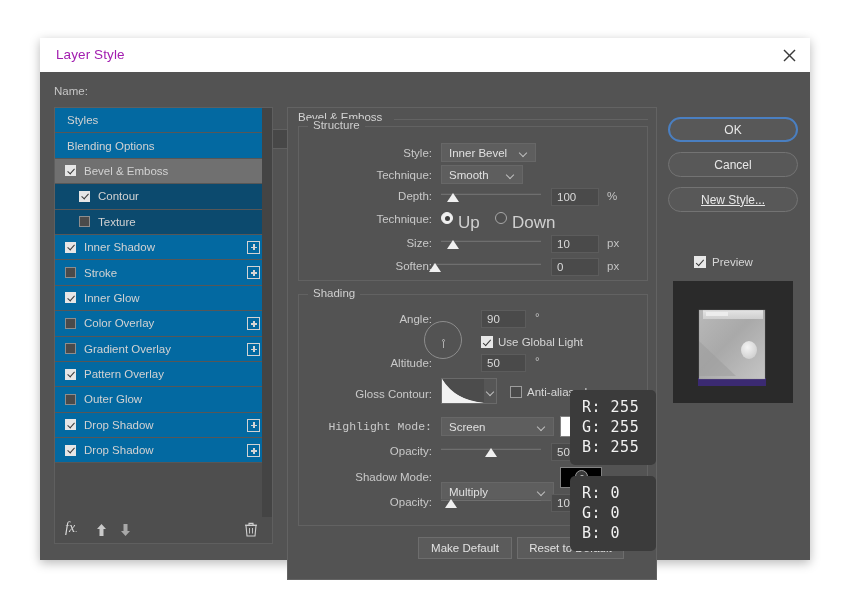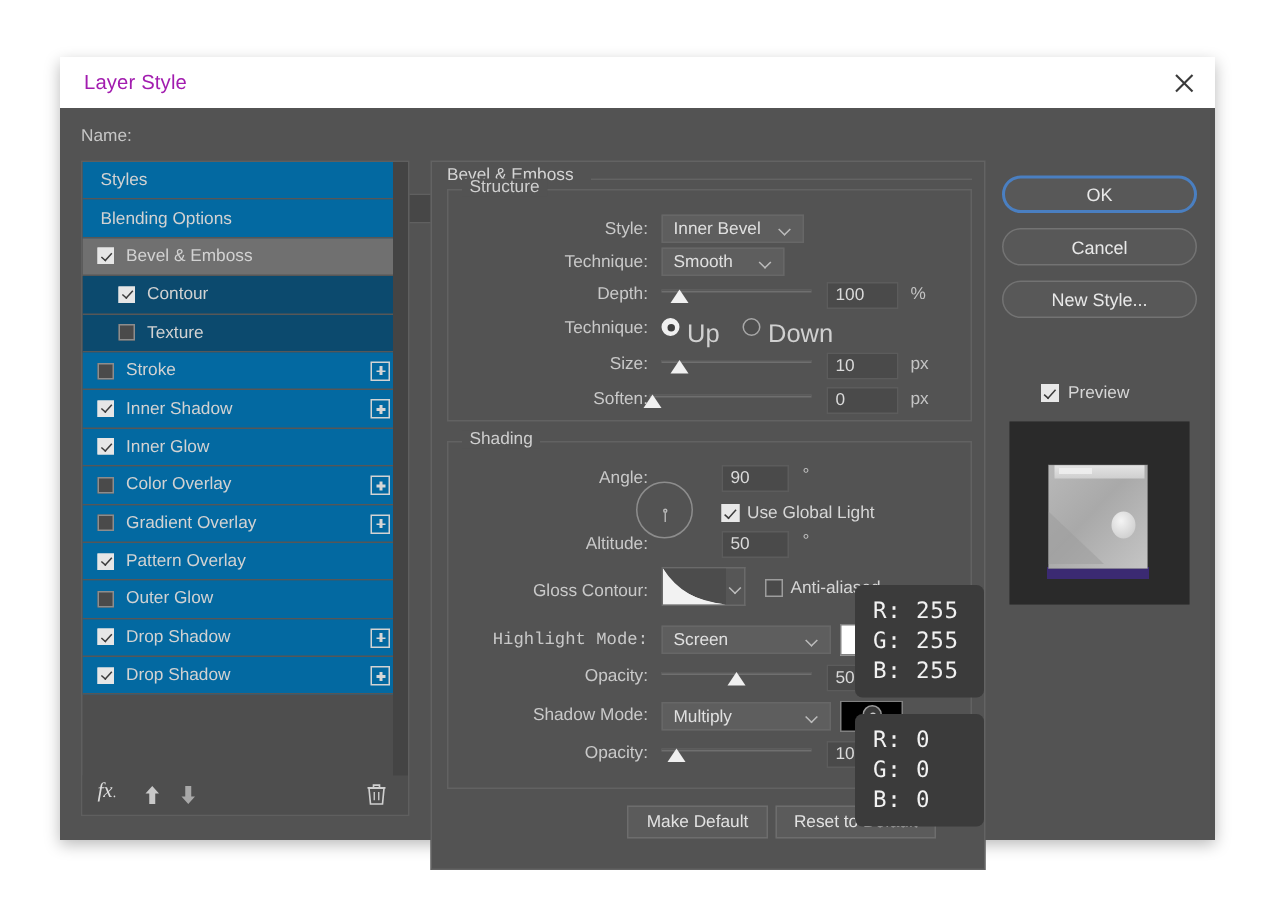--- a/index.html
+++ b/index.html
@@ -620,27 +620,27 @@
             </div>
             <div class="style-row sub lvl1">
               <span class="cb on"></span>
               <span class="lbl">Contour</span>
             </div>
             <div class="style-row sub lvl1">
               <span class="cb off"></span>
               <span class="lbl">Texture</span>
             </div>
             <div class="style-row plain lvl0">
+              <span class="cb on"></span>
+              <span class="lbl">Inner Shadow</span>
+              <span class="plus-btn"></span>
+            </div>
+            <div class="style-row plain lvl0">
               <span class="cb off"></span>
               <span class="lbl">Stroke</span>
-              <span class="plus-btn"></span>
-            </div>
-            <div class="style-row plain lvl0">
-              <span class="cb on"></span>
-              <span class="lbl">Inner Shadow</span>
               <span class="plus-btn"></span>
             </div>
             <div class="style-row plain lvl0">
               <span class="cb on"></span>
               <span class="lbl">Inner Glow</span>
             </div>
             <div class="style-row plain lvl0">
               <span class="cb off"></span>
               <span class="lbl">Color Overlay</span>
               <span class="plus-btn"></span>
@@ -788,21 +788,21 @@
 
           <div class="row-label" style="left:0px; top:150px; width:133px;">Opacity:</div>
           <div class="slider" style="left:142px; top:151px; width:100px;">
             <div class="track"></div>
             <div class="knob" id="knob-hiop" style="left: 50%;"></div>
           </div>
           <input class="numfield" style="left: 252px; top: 148px; width: 48px;" value="50">
           <div class="unit" style="left:308px; top:150px;">%</div>
 
           <div class="row-label" style="left:0px; top:176px; width:133px;">Shadow Mode:</div>
-          <div class="dropdown" style="left:142px; top:173px; width:113px;padding-left:39px;">
+          <div class="dropdown" style="left:142px; top:187px; width:113px;padding-left:39px;">
             <span class="dd-text">Multiply</span>
             <span class="chev"></span>
           </div>
           <div class="swatch" id="sw-sh" style="left: 261px; top: 172px; background: rgb(0, 0, 0);"></div>
           <div class="picker-dot" style="left:276px; top:175px;"></div>
 
           <div class="row-label" style="left:0px; top:201px; width:133px;">Opacity:</div>
           <div class="slider" style="left:142px; top:202px; width:100px;">
             <div class="track"></div>
             <div class="knob" id="knob-shop" style="left: 10%;"></div>
@@ -821,21 +821,21 @@
 B: 255</div>
 
       <div class="connector" style="left:536px; top:435px; width:34px;"></div>
       <div class="tooltip" style="left:530px; top:404px; width:62px;">R: 0
 G: 0
 B: 0</div>
 
       <div class="right-col">
         <button class="pillbtn primary" style="top:10px;">OK</button>
         <button class="pillbtn" style="top:45px;">Cancel</button>
-        <button class="pillbtn" style="top:80px;">New Style...</button>
+        <button class="pillbtn" style="top:80px;text-decoration:underline;">New Style...</button>
 
         <div class="preview-chk-wrap">
           <div class="chk on"></div>
           <div class="chk-label">Preview</div>
         </div>
 
         <div class="preview-box">
           <svg width="120" height="122" viewBox="0 0 120 122">
             <defs>
               <linearGradient id="gBody" x1="0" y1="0" x2="1" y2="1">

